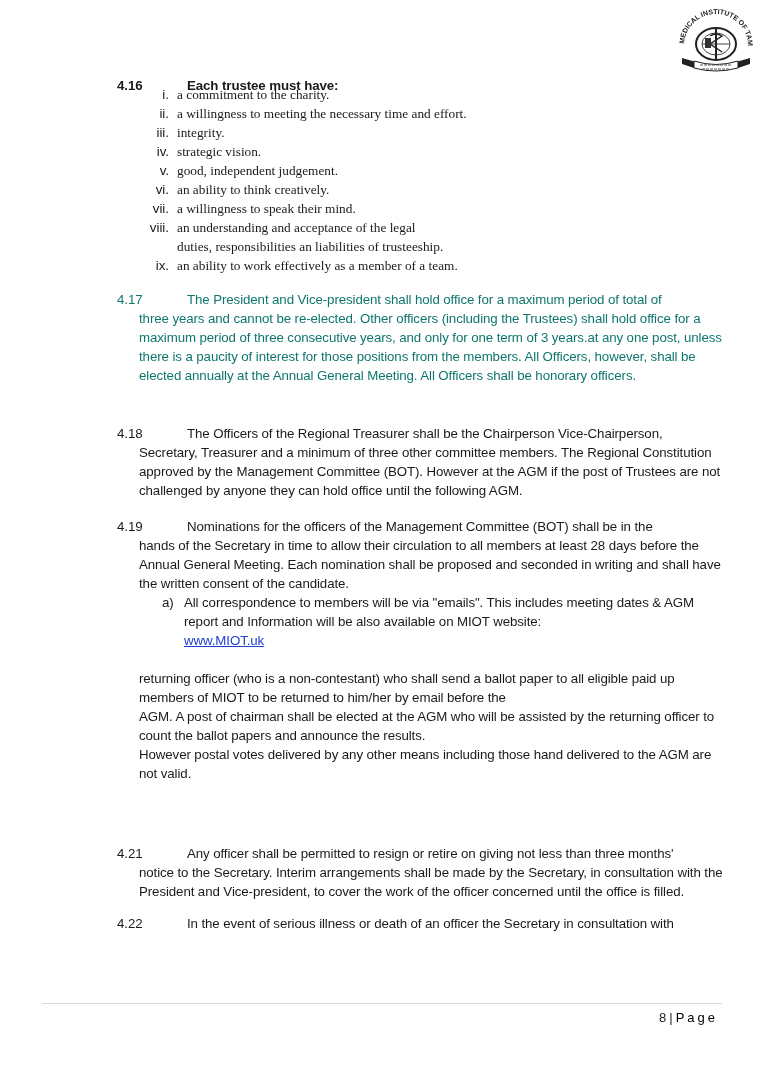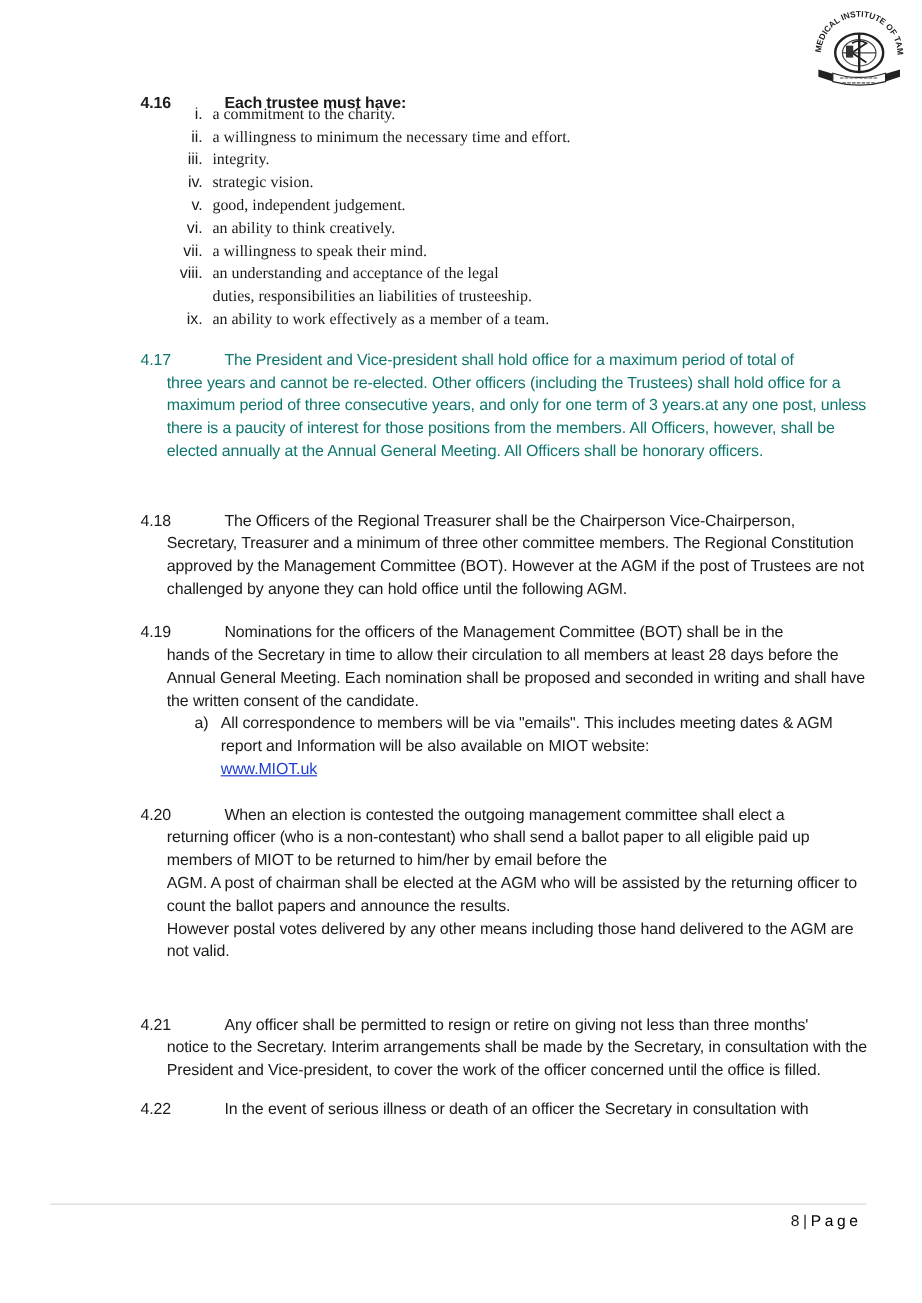--- a/index.html
+++ b/index.html
@@ -54,21 +54,21 @@
   <div class="clause" style="top:76px;">
     <span class="num bold">4.16</span><span class="bold">Each trustee must have:</span>
   </div>
   <div class="list" style="top:85px;">
     <div class="li">
         <span class="rn">i.</span>
         <span class="rt">a commitment to the charity.</span>
       </div>
     <div class="li">
         <span class="rn">ii.</span>
-        <span class="rt">a willingness to minimum the necessary time and effort.</span>
+        <span class="rt">a willingness to meeting the necessary time and effort.</span>
       </div>
     <div class="li">
         <span class="rn">iii.</span>
         <span class="rt">integrity.</span>
       </div>
     <div class="li">
         <span class="rn">iv.</span>
         <span class="rt">strategic vision.</span>
       </div>
     <div class="li">
@@ -106,21 +106,20 @@
   <div class="clause" style="top:517px;">
     <div><span class="num">4.19</span><span>Nominations for the officers of the Management Committee (BOT) shall be in the</span></div>
     <div class="cont">hands of the Secretary in time to allow their circulation to all members at least 28 days before the Annual General Meeting. Each nomination shall be proposed and seconded in writing and shall have the written consent of the candidate.</div>
     <div class="sub">
       <span class="sl">a)</span>
       <span class="st"><span>All correspondence to members will be via "emails". This includes meeting dates &amp; AGM report and Information will be also available on MIOT website:</span><br><a class="link" href="#">www.MIOT.uk</a></span>
     </div>
   </div>
 
   <div class="clause" style="top:669px;">
-    <div><span class="num">4.20</span><span>When an election is contested the outgoing management committee shall elect a</span></div>
     <div class="cont">returning officer (who is a non-contestant) who shall send a ballot paper to all eligible paid up members of MIOT to be returned to him/her by email before the</div>
     <div class="cont">AGM. A post of  chairman shall be elected at the AGM who will be assisted by the returning officer to count the ballot papers and announce the results.</div>
     <div class="cont">However postal votes delivered by any other means including those hand delivered to the AGM are not valid.</div>
   </div>
 
   <div class="clause" style="top:844px;">
     <div><span class="num">4.21</span><span>Any officer shall be permitted to resign or retire on giving not less than three months'</span></div>
     <div class="cont">notice to the Secretary. Interim arrangements shall be made by the Secretary, in consultation with the President and Vice-president, to cover the work of the officer concerned until the office is filled.</div>
   </div>
 

